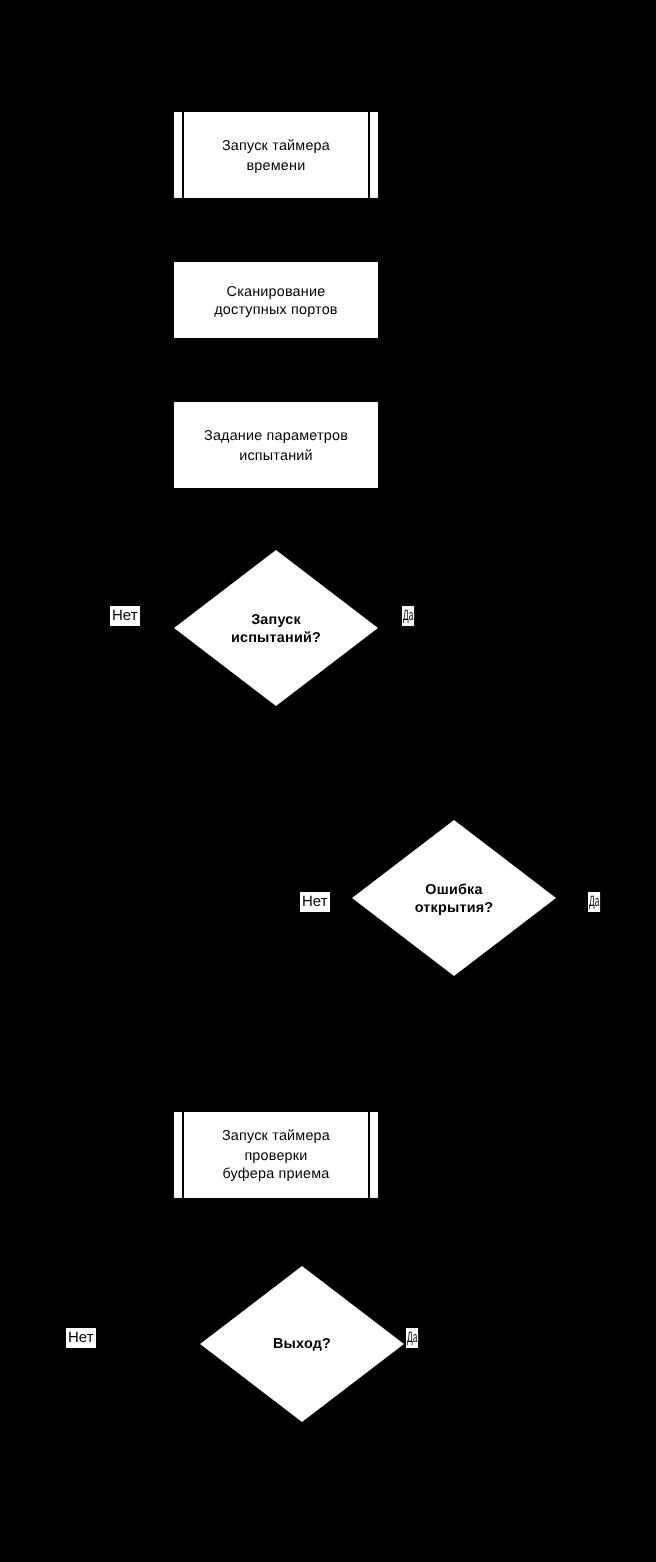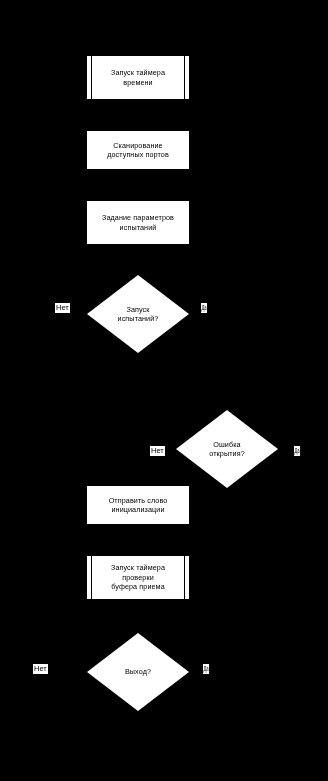--- a/index.html
+++ b/index.html
@@ -72,20 +72,21 @@
     background: #ffffff;
     clip-path: polygon(50% 0%, 100% 50%, 50% 100%, 0% 50%);
   }
   .decision .dia-label {
     position: absolute;
     inset: 0;
     display: flex;
     align-items: center;
     justify-content: center;
     z-index: 2;
+    font-weight: bold;
   }
 
   
   .branch {
     position: absolute;
     background: #ffffff;
     color: #000000;
     font-size: 7.5px;
     line-height: 10px;
     padding: 0 1px;
@@ -131,32 +132,28 @@
   <div class="decision" style="left:176px; top:410px; width:102px; height:78px;">
     <div class="dia-shape"></div>
     <div class="dia-label">
       <div class="node-text">Ошибка
 открытия?</div>
     </div>
   </div>
   <div class="branch" style="left:150px; top:446px;">Нет</div>
   <div class="branch tiny" style="left:294px; top:446px;">Да</div>
 
-  <div class="proc" style="left:86px; top:485px; width:104px; height:40px;">
-    <div class="node-text">Отправить слово
-инициализации</div>
-  </div>
 
   <div class="predef" style="left:86px; top:555px; width:104px; height:45px;">
     <div class="node-text">Запуск таймера
 проверки
 буфера приема</div>
   </div>
 
-  <div class="decision" style="left:87px; top:633px; width:102px; height:78px;">
+  <div class="decision" style="left:100px; top:633px; width:102px; height:78px;">
     <div class="dia-shape"></div>
     <div class="dia-label">
       <div class="node-text">Выход?</div>
     </div>
   </div>
   <div class="branch" style="left:33px; top:664px;">Нет</div>
   <div class="branch tiny" style="left:203px; top:664px;">Да</div>
 
 </div>
 

